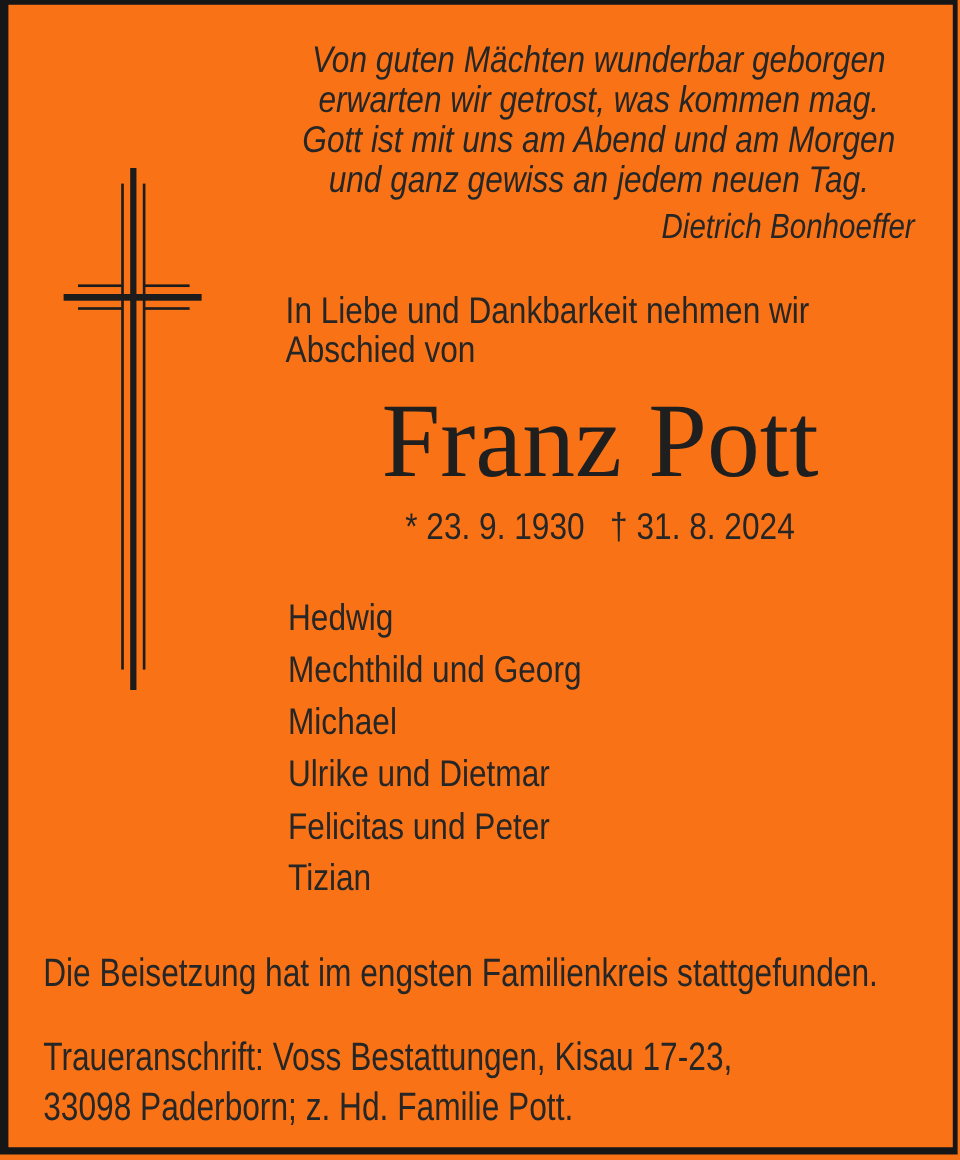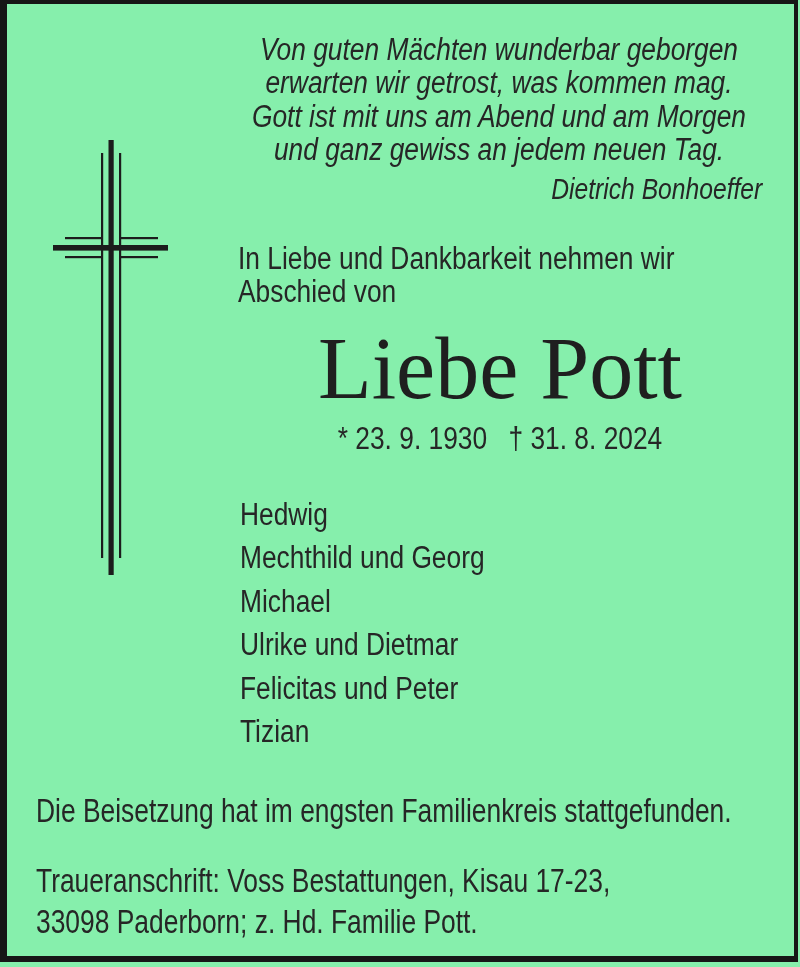--- a/index.html
+++ b/index.html
@@ -1,20 +1,20 @@
 <!DOCTYPE html>
 <html><head>
 <meta charset="utf-8">
 <style>
   html, body { margin: 0; padding: 0; background: #ffffff; }
   .page {
     position: relative;
     width: 800px;
     height: 967px;
-    background: #86efac;
+    background: #f97316;
     color: #262626;
     font-family: "Liberation Sans", sans-serif;
     overflow: hidden;
   }
   
   .frame {
     position: absolute;
     left: 0; top: 0;
     width: 798px; height: 962px;
     box-sizing: border-box;
@@ -143,21 +143,21 @@
 
     <rect x="58.5" y="3" width="5.2" height="435"></rect>
     <rect x="3" y="108" width="115" height="5.6"></rect>
   </svg>
 
   <div class="intro">
     <div>In Liebe und Dankbarkeit nehmen wir</div>
     <div>Abschied von</div>
   </div>
 
-  <div class="deceased-name">Liebe Pott</div>
+  <div class="deceased-name">Franz Pott</div>
 
   <div class="dates">
     <span class="birth">* 23. 9. 1930</span><span class="death">† 31. 8. 2024</span>
   </div>
 
   <div class="mourners">
     <div>Hedwig</div>
     <div>Mechthild und Georg</div>
     <div>Michael</div>
     <div>Ulrike und Dietmar</div>

